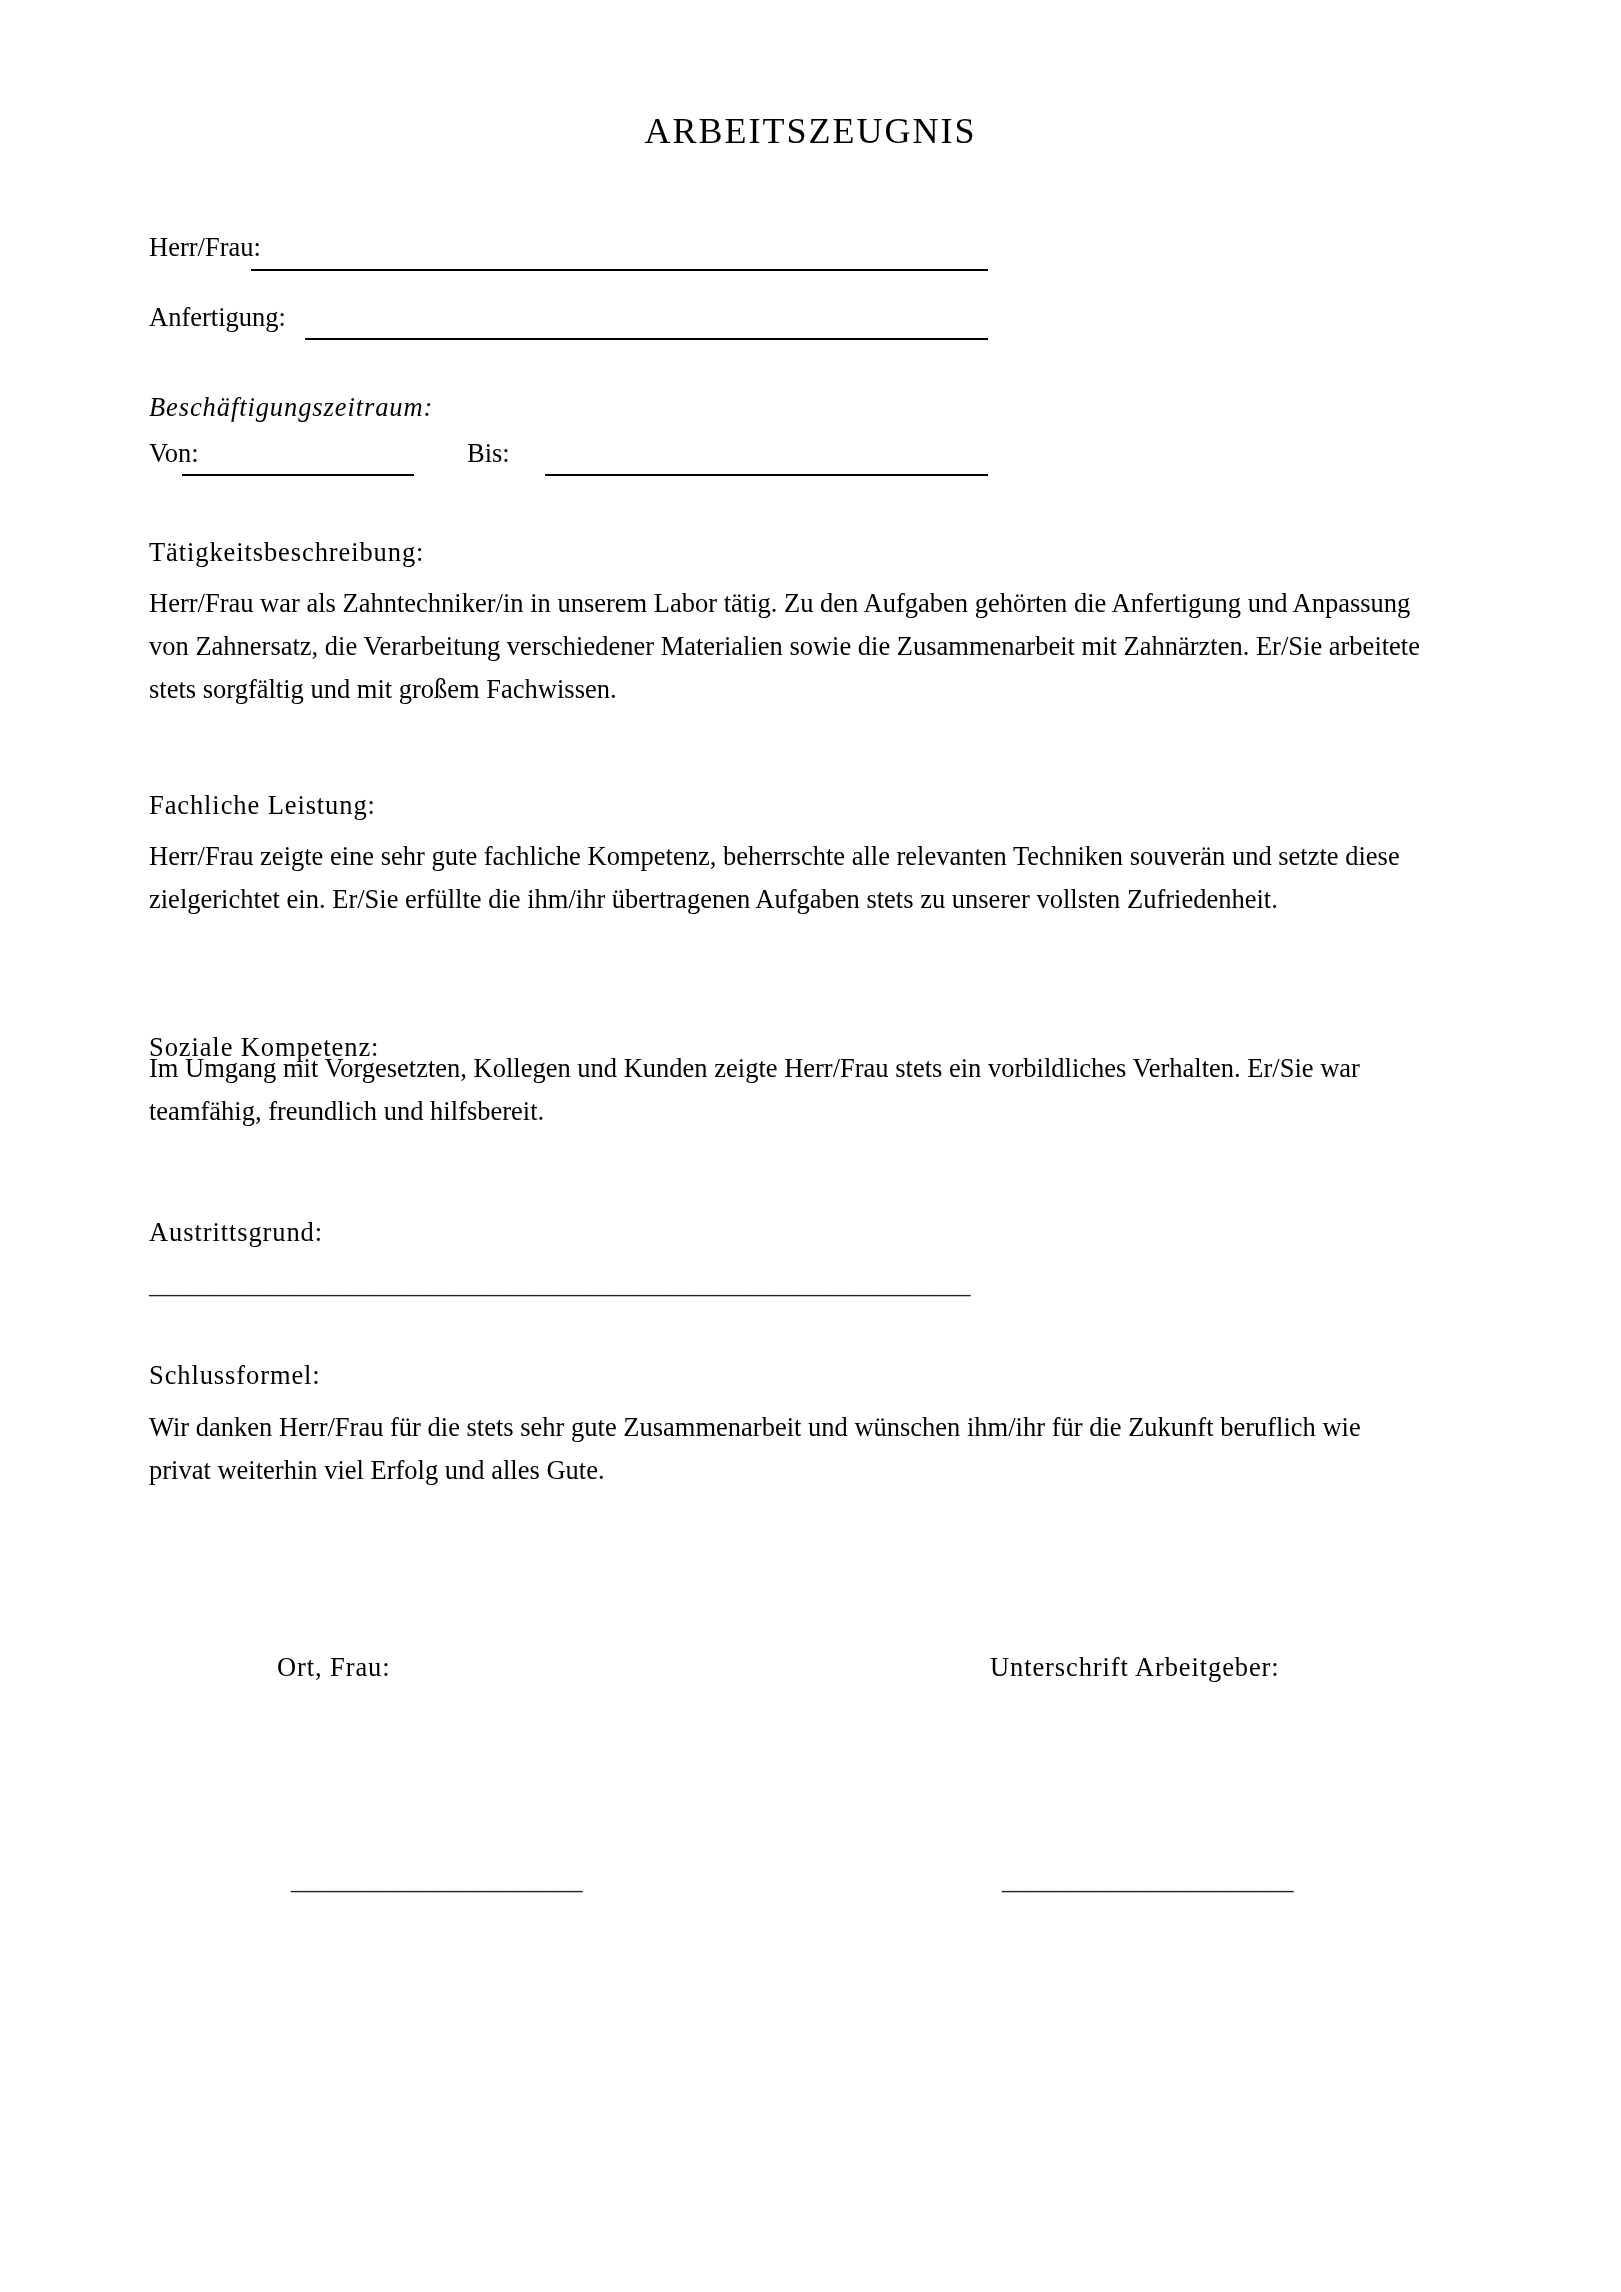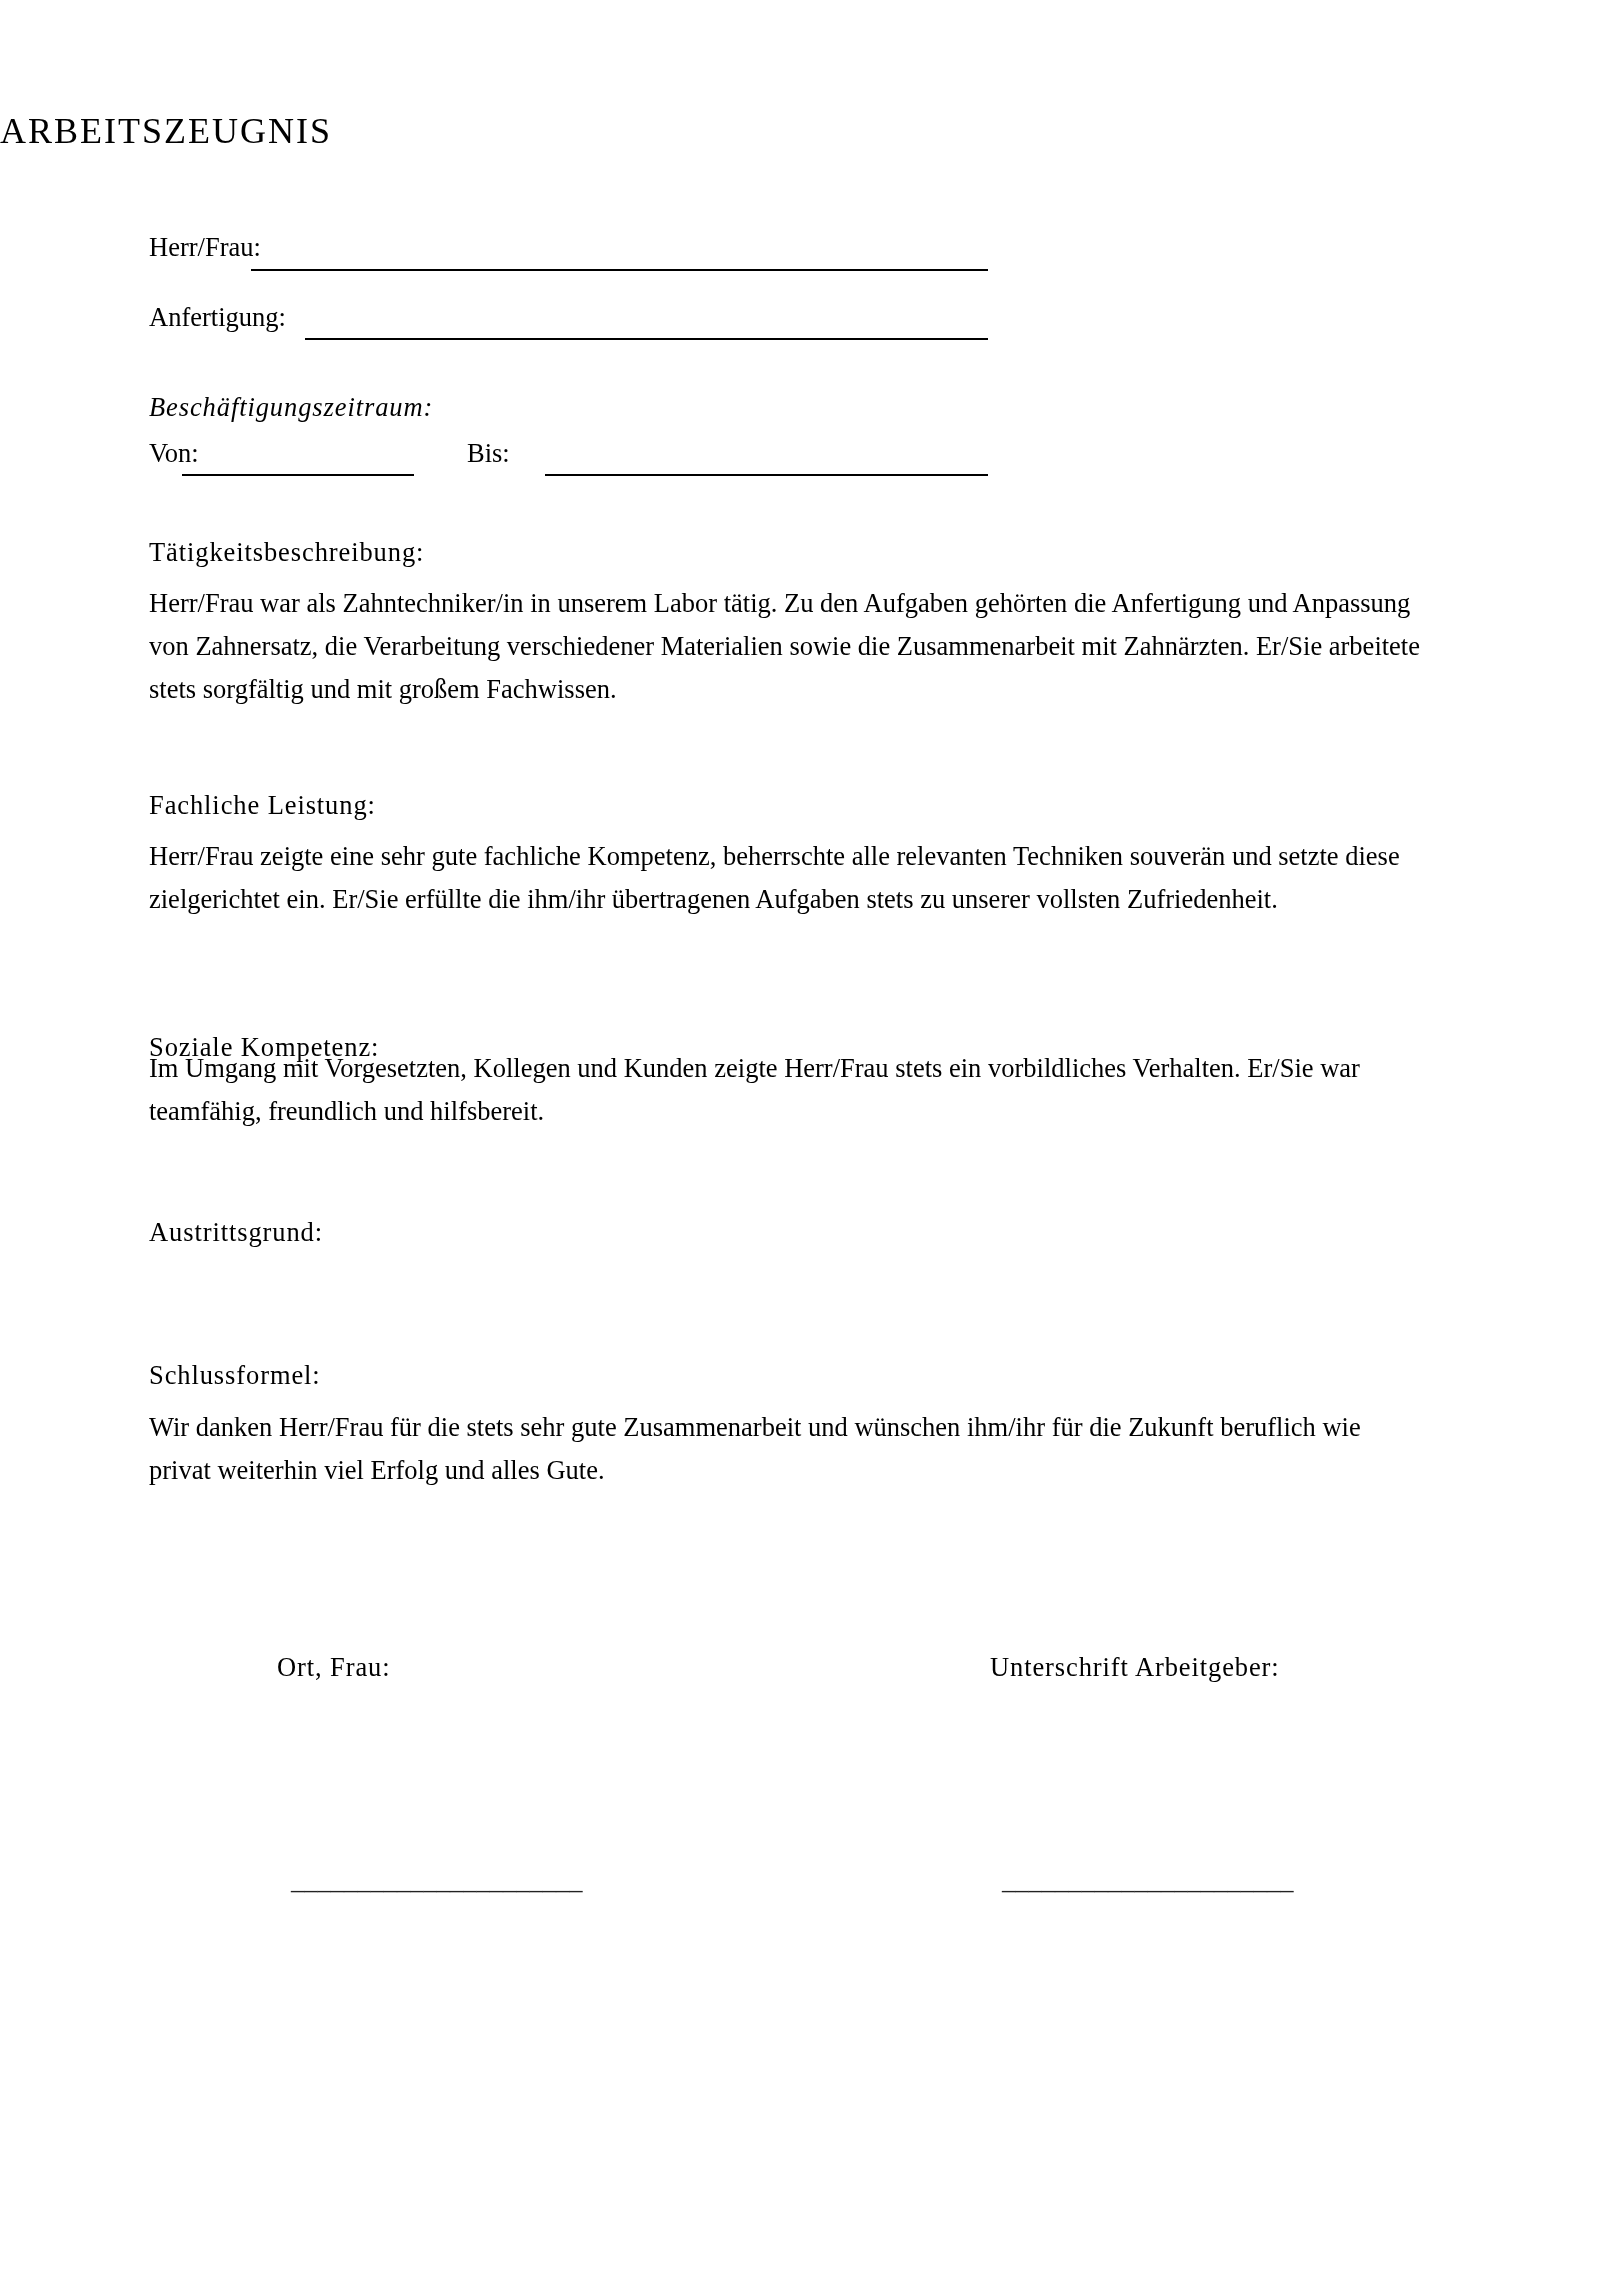--- a/index.html
+++ b/index.html
@@ -20,21 +20,21 @@
     margin: 0 auto;
     overflow: hidden;
   }
 
   
   .doc-title {
     position: absolute;
     left: 0;
     top: 113px;
     width: 1621px;
-    text-align: left;
+    text-align: center;
     font-size: 36px;
     letter-spacing: 2px;
     font-weight: normal;
     line-height: 1;
     white-space: nowrap;
   }
 
   
   .lbl {
     position: absolute;
@@ -108,20 +108,21 @@
     <span>zielgerichtet ein. Er/Sie erfüllte die ihm/ihr übertragenen Aufgaben stets zu unserer vollsten Zufriedenheit.</span>
   </div>
 
   <div class="lbl lbl-sp" style="left:149px; top:1032px;">Soziale Kompetenz:</div>
   <div class="para" style="top:1047px;">
     <span>Im Umgang mit Vorgesetzten, Kollegen und Kunden zeigte Herr/Frau stets ein vorbildliches Verhalten. Er/Sie war</span>
     <span>teamfähig, freundlich und hilfsbereit.</span>
   </div>
 
   <div class="lbl lbl-sp" style="left:149px; top:1217px;">Austrittsgrund:</div>
+  <div class="uline" style="left:149px; top:1271px;">______________________________________________________________</div>
 
   <div class="lbl lbl-sp" style="left:149px; top:1360px;">Schlussformel:</div>
   <div class="para" style="top:1406px;">
     <span>Wir danken Herr/Frau für die stets sehr gute Zusammenarbeit und wünschen ihm/ihr für die Zukunft beruflich wie</span>
     <span>privat weiterhin viel Erfolg und alles Gute.</span>
   </div>
 
   <div class="lbl lbl-sp" style="left:277px; top:1652px;">Ort, Frau:</div>
   <div class="lbl lbl-sp" style="left:990px; top:1652px;">Unterschrift Arbeitgeber:</div>
 

